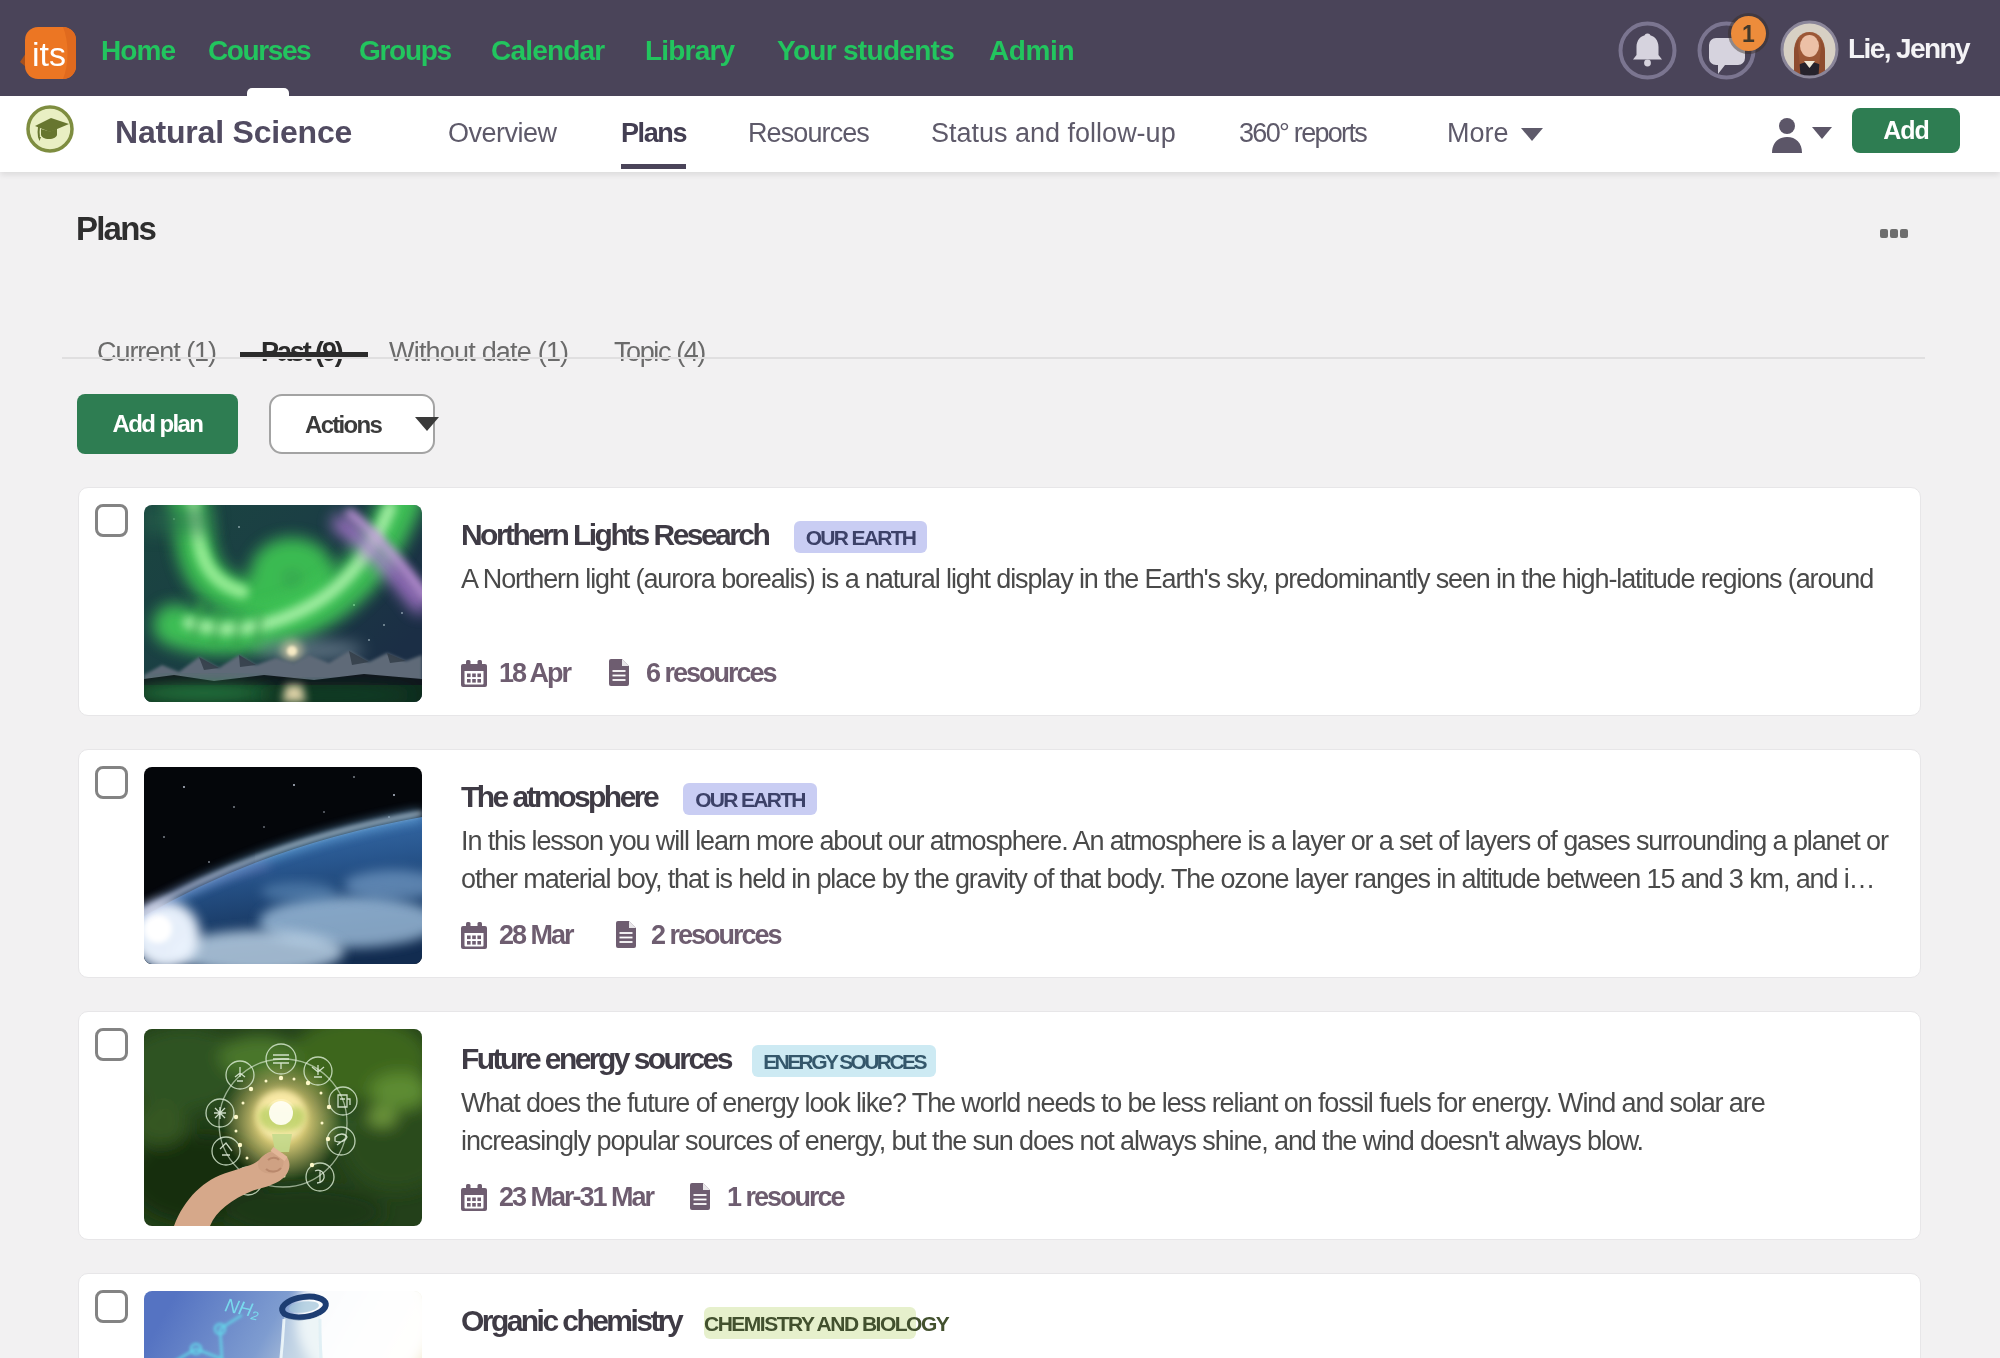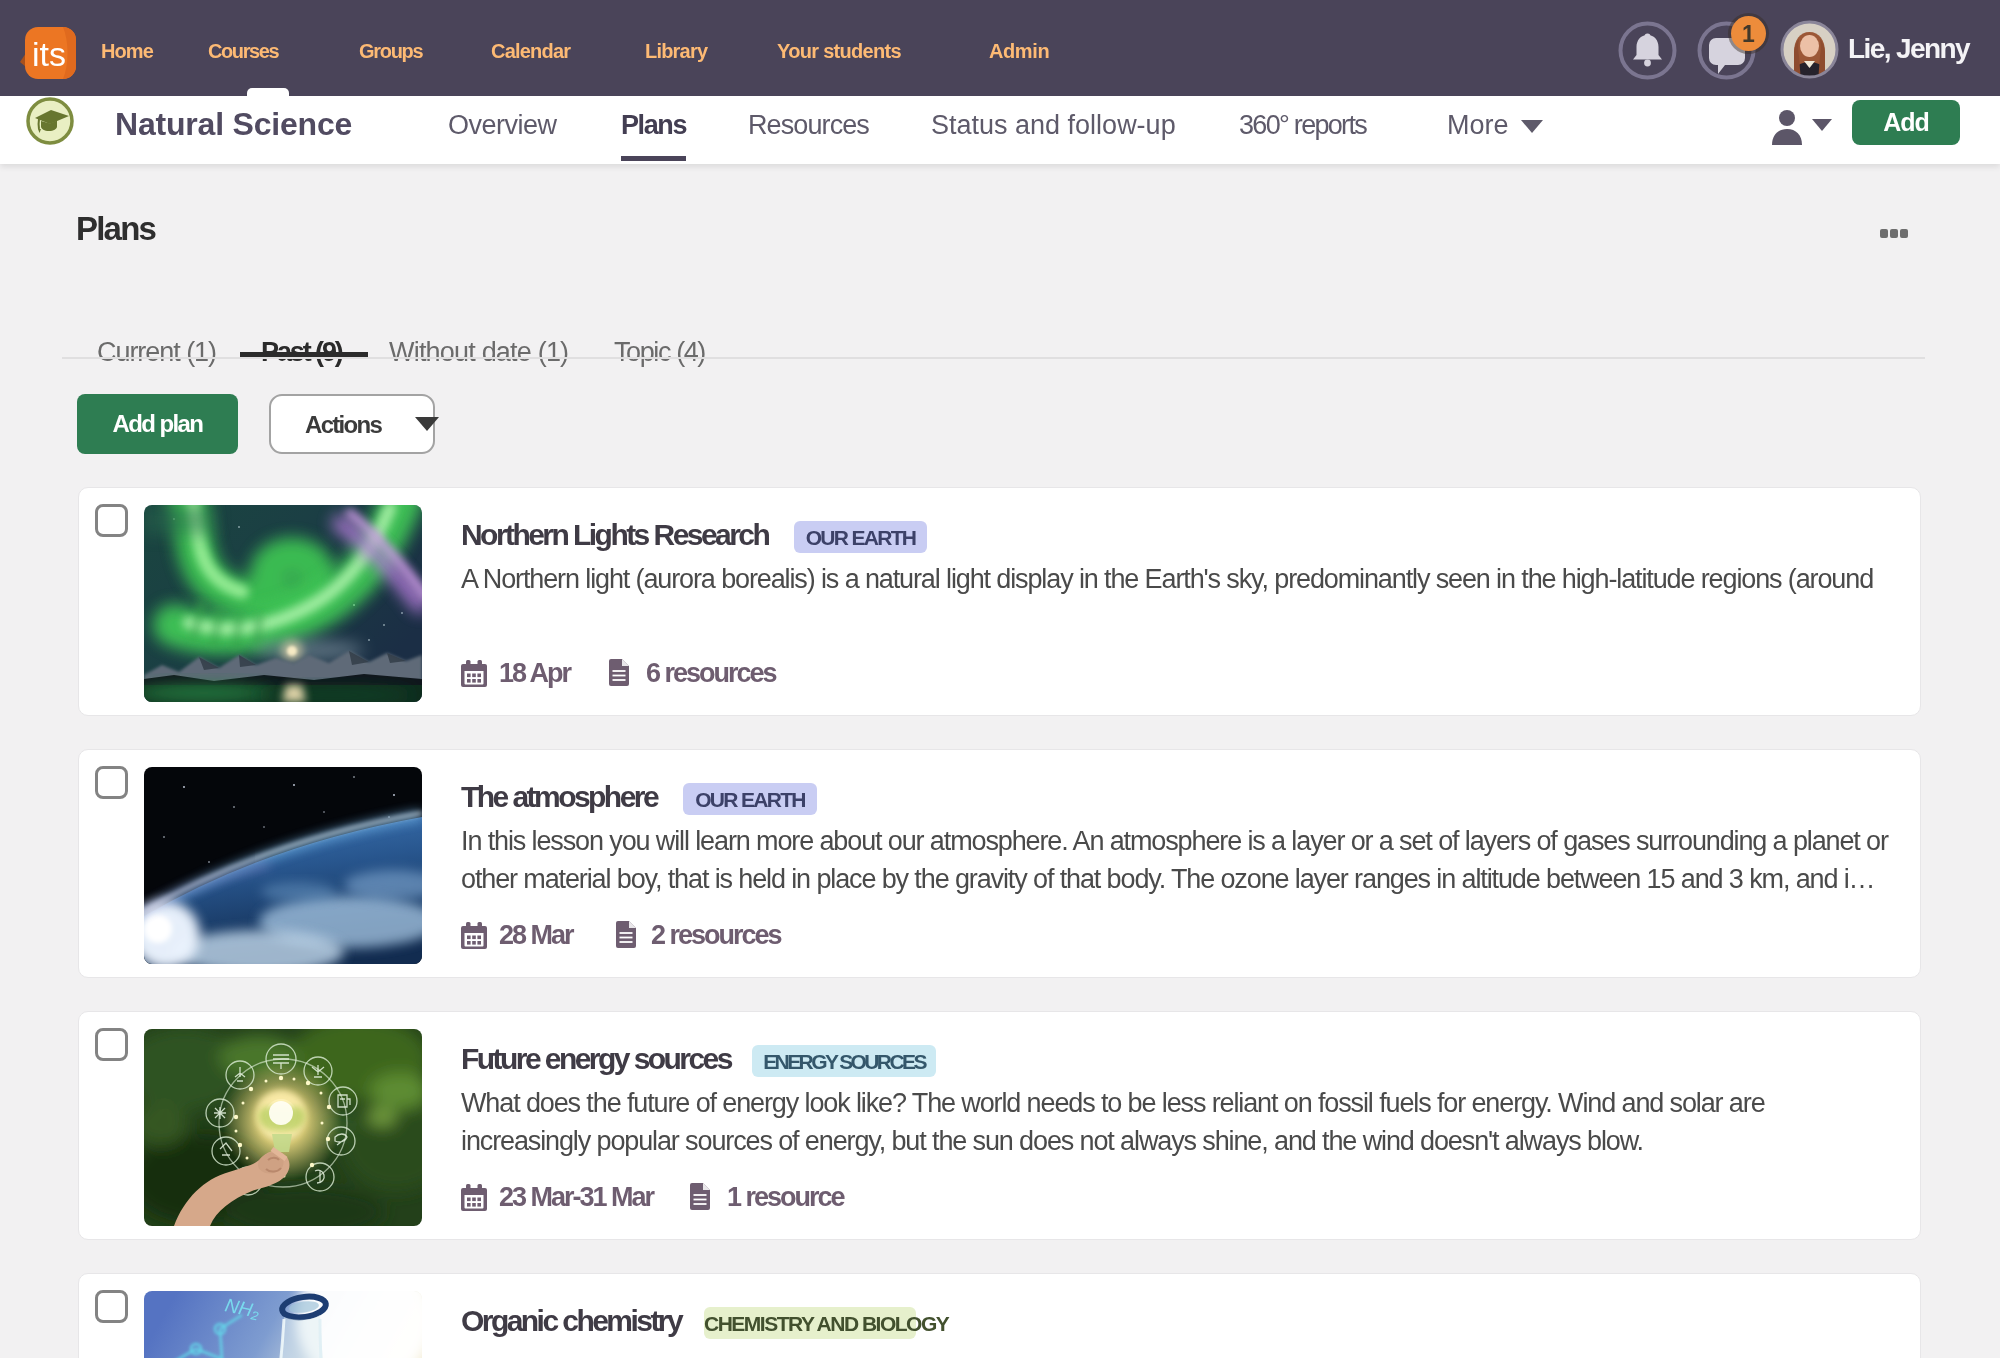--- a/index.html
+++ b/index.html
@@ -1,31 +1,31 @@
 <!DOCTYPE html>
 <html><head>
 <meta charset="utf-8">
 <style>
   * { margin:0; padding:0; box-sizing:border-box; }
   html,body { width:2000px; height:1358px; overflow:hidden; background:#f2f1f2;
     font-family:"Liberation Sans", sans-serif; }
 
   #nav { position:absolute; left:0; top:0; width:2000px; height:96px; background:#4a4459; z-index:5; }
-  .ni { position:absolute; top:0; height:116px; line-height:102px; color:#fdba74; font-size:20px; font-weight:bold; white-space:nowrap; }
+  .ni { position:absolute; top:0; height:116px; line-height:102px; color:#22c55e; font-size:28px; font-weight:bold; white-space:nowrap; }
   #logo { position:absolute; left:25px; top:27px; }
   #notch { position:absolute; left:247px; top:88px; width:42px; height:8px; background:#fff; border-radius:5px 5px 0 0; }
   #bellc,#chatc { position:absolute; top:21px; width:59px; height:59px; }
   #bellc { left:1618px; } #chatc { left:1697px; }
   #badge { position:absolute; left:1731px; top:16px; width:35px; height:35px; border-radius:50%; background:#ed8c3b;
     color:#42382a; font-size:23px; font-weight:bold; text-align:center; line-height:36px; z-index:6;
     box-shadow:0 0 0 3px rgba(56,45,36,0.45); }
   #avatar { position:absolute; left:1780px; top:20px; width:59px; height:59px; }
   #uname { position:absolute; left:1848px; top:0; height:96px; line-height:98px; color:#f4f3f6; font-size:28px; font-weight:bold; letter-spacing:-1.6px; }
 
-  #cbar { position:absolute; left:0; top:84px; width:2000px; height:80px; background:#fff; box-shadow:0 3px 6px rgba(0,0,0,0.09); z-index:4; }
+  #cbar { position:absolute; left:0; top:92px; width:2000px; height:80px; background:#fff; box-shadow:0 3px 6px rgba(0,0,0,0.09); z-index:4; }
   #cicon { position:absolute; left:26px; top:13px; width:48px; height:48px; }
   #ctitle { position:absolute; left:115px; top:0; height:80px; line-height:80px; font-size:32px; font-weight:bold; color:#514b61; letter-spacing:-0.2px; }
   .ct { position:absolute; top:0; height:80px; line-height:82px; font-size:27px; color:#5e5a6a; white-space:nowrap; }
   .ct.on { color:#433e52; font-weight:bold; }
   #cul { position:absolute; left:621px; top:72px; width:65px; height:5px; background:#4a4459; }
   #mcaret { position:absolute; left:1521px; top:36px; width:0; height:0; border-left:11px solid transparent; border-right:11px solid transparent; border-top:13px solid #5e5a6a; }
   #psn { position:absolute; left:1770px; top:25px; }
   #pcaret { position:absolute; left:1812px; top:35px; width:0; height:0; border-left:10px solid transparent; border-right:10px solid transparent; border-top:12px solid #5c5668; }
   #addbtn { position:absolute; left:1852px; top:16px; width:108px; height:45px; background:#2e7d52; border-radius:8px;
     color:#fff; font-size:25px; font-weight:bold; text-align:center; line-height:45px; letter-spacing:-1px; z-index:5; }

